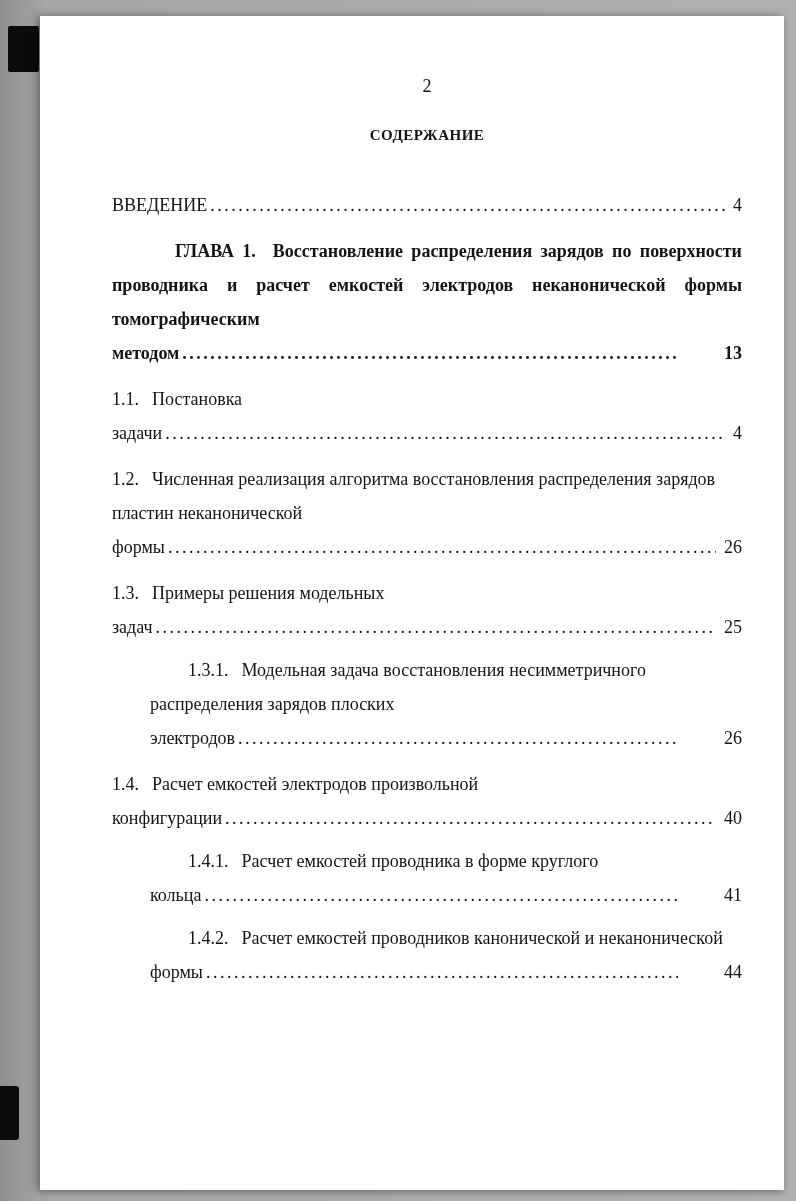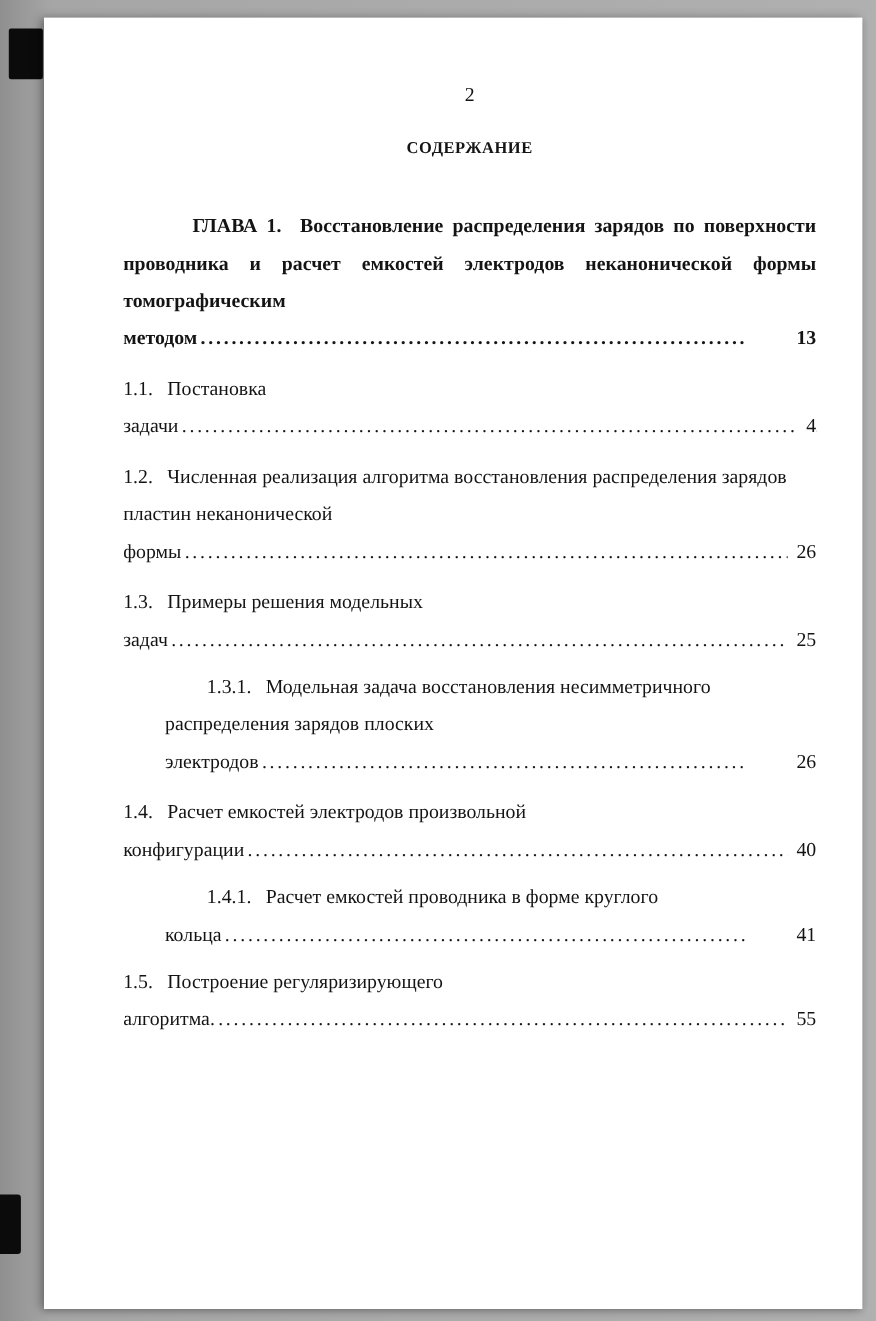--- a/index.html
+++ b/index.html
@@ -99,35 +99,36 @@
   <div class="scan-mark mark-top-left"></div>
   <div class="scan-mark mark-left-low"></div>
   <span class="speck">'</span>
 
   <div class="paper">
 
     <div class="page-number">2</div>
 
     <div class="toc-title">СОДЕРЖАНИЕ</div>
 
+    <div class="toc-row plain gap-lg"><span class="toc-label">ВВЕДЕНИЕ</span><span class="leader-dots"></span><span class="toc-page">4</span></div>
 
     <div class="toc-row chapter gap-lg"><span class="toc-num">ГЛАВА 1.</span><span class="toc-label">Восстановление распределения зарядов по поверхности проводника и расчет емкостей электродов неканонической формы томографическим методом</span><span class="leader-dots"></span><span class="toc-page">13</span></div>
 
     <div class="toc-row l1 gap-lg"><span class="toc-num">1.1.</span><span class="toc-label">Постановка задачи</span><span class="leader-dots"></span><span class="toc-page">4</span></div>
 
     <div class="toc-row l1 gap-lg"><span class="toc-num">1.2.</span><span class="toc-label">Численная реализация алгоритма восстановления распределения зарядов пластин неканонической формы</span><span class="leader-dots"></span><span class="toc-page">26</span></div>
 
     <div class="toc-row l1"><span class="toc-num">1.3.</span><span class="toc-label">Примеры решения модельных задач</span><span class="leader-dots"></span><span class="toc-page">25</span></div>
 
     <div class="toc-row l2 gap-lg"><span class="toc-num">1.3.1.</span><span class="toc-label">Модельная задача восстановления несимметричного распределения зарядов плоских электродов</span><span class="leader-dots"></span><span class="toc-page">26</span></div>
 
 
     <div class="toc-row l1"><span class="toc-num">1.4.</span><span class="toc-label">Расчет емкостей электродов произвольной конфигурации</span><span class="leader-dots"></span><span class="toc-page">40</span></div>
 
     <div class="toc-row l2"><span class="toc-num">1.4.1.</span><span class="toc-label">Расчет емкостей проводника в форме круглого кольца</span><span class="leader-dots"></span><span class="toc-page">41</span></div>
 
+    <div class="toc-row l2 gap-lg"><span class="toc-num">1.4.2.</span><span class="toc-label">Расчет емкостей проводников канонической и неканонической формы</span><span class="leader-dots"></span><span class="toc-page">44</span></div>
 
-    <div class="toc-row l1 gap-lg"><span class="toc-num">1.5.</span><span class="toc-label">Построение регуляризирующего алгоритма.</span><span class="leader-dots"></span><span class="toc-page">55</span></div>
 
     <div class="toc-row plain gap-lg"></div>
 
   </div>
 </div>
 
 </body></html>

